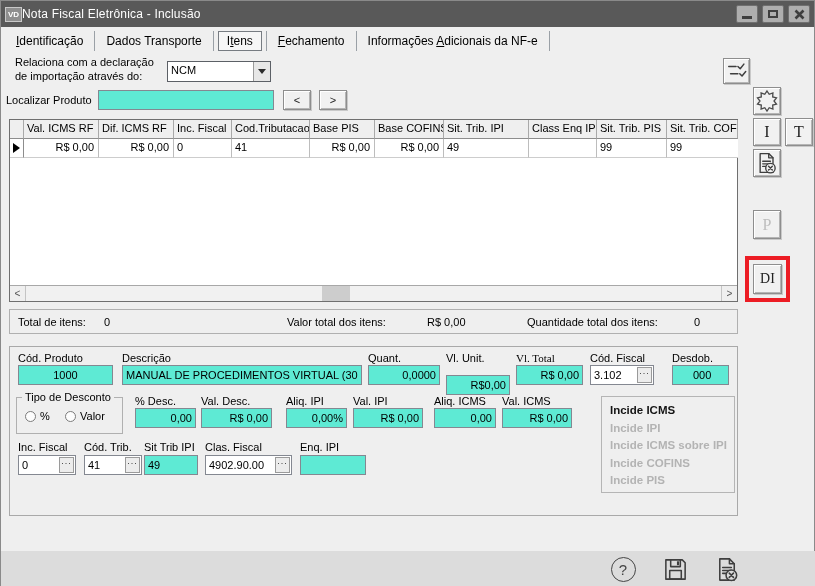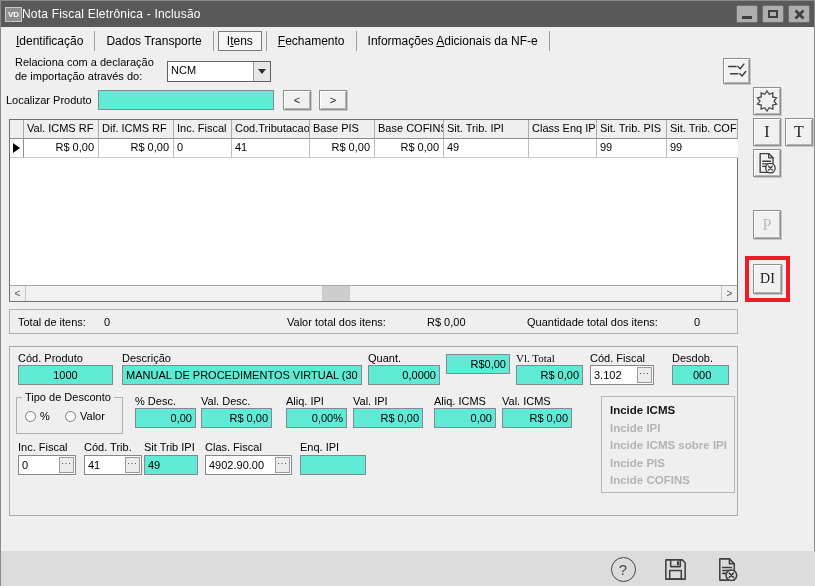--- a/index.html
+++ b/index.html
@@ -215,21 +215,21 @@
 
   <div class="formbox">
 
     <div class="lbl" style="left:8px; top:5px;">Cód. Produto</div>
     <input class="field" style="left: 8px; top: 18px; width: 95px; text-align: center;" value="1000">
     <div class="lbl" style="left:112px; top:5px;">Descrição</div>
     <input class="field" style="left: 112px; top: 18px; width: 240px;" value="MANUAL DE PROCEDIMENTOS VIRTUAL (30) - CC">
     <div class="lbl" style="left:358px; top:5px;">Quant.</div>
     <input class="field" style="left: 358px; top: 18px; width: 72px; text-align: right;" value="0,0000">
     <div class="lbl" style="left:436px; top:5px;">Vl. Unit.</div>
-    <input class="field" style="left: 436px; top: 7px; width: 64px; text-align: right;" value="R$0,00">
+    <input class="field" style="left: 436px; top: 28px; width: 64px; text-align: right;" value="R$0,00">
     <div class="lbl" style="left:506px; top:5px;font-family:Liberation Serif, serif;">Vl. Total</div>
     <input class="field" style="left: 506px; top: 18px; width: 67px; text-align: right;" value="R$ 0,00">
     <div class="lbl" style="left:580px; top:5px;">Cód. Fiscal</div>
     <div class="mini-combo" style="left:580px; top:18px; width:64px; height:20px;">
       <div class="mv">3.102</div>
       <div class="mbtn">...</div>
     </div>
     <div class="lbl" style="left:662px; top:5px;">Desdob.</div>
     <input class="field" style="left: 662px; top: 18px; width: 57px; padding-left: 20px;" value="000">
 
@@ -254,22 +254,22 @@
     <input class="field" style="left: 343px; top: 61px; width: 70px; text-align: right;" value="R$ 0,00">
     <div class="lbl" style="left:424px; top:48px;">Aliq. ICMS</div>
     <input class="field" style="left: 424px; top: 61px; width: 62px; text-align: right;" value="0,00">
     <div class="lbl" style="left:492px; top:48px;">Val. ICMS</div>
     <input class="field" style="left: 492px; top: 61px; width: 70px; text-align: right;" value="R$ 0,00">
 
     <div class="incide">
       <div class="inc-on">Incide ICMS</div>
       <div class="inc-off">Incide IPI</div>
       <div class="inc-off">Incide ICMS sobre IPI</div>
+      <div class="inc-off">Incide COFINS</div>
       <div class="inc-off">Incide PIS</div>
-      <div class="inc-off">Incide COFINS</div>
     </div>
 
     <div class="lbl" style="left:8px; top:94px;">Inc. Fiscal</div>
     <div class="mini-combo" style="left:8px; top:108px; width:58px; height:20px;">
       <div class="mv">0</div>
       <div class="mbtn">...</div>
     </div>
     <div class="lbl" style="left:74px; top:94px;">Cód. Trib.</div>
     <div class="mini-combo" style="left:74px; top:108px; width:58px; height:20px;">
       <div class="mv">41</div>

